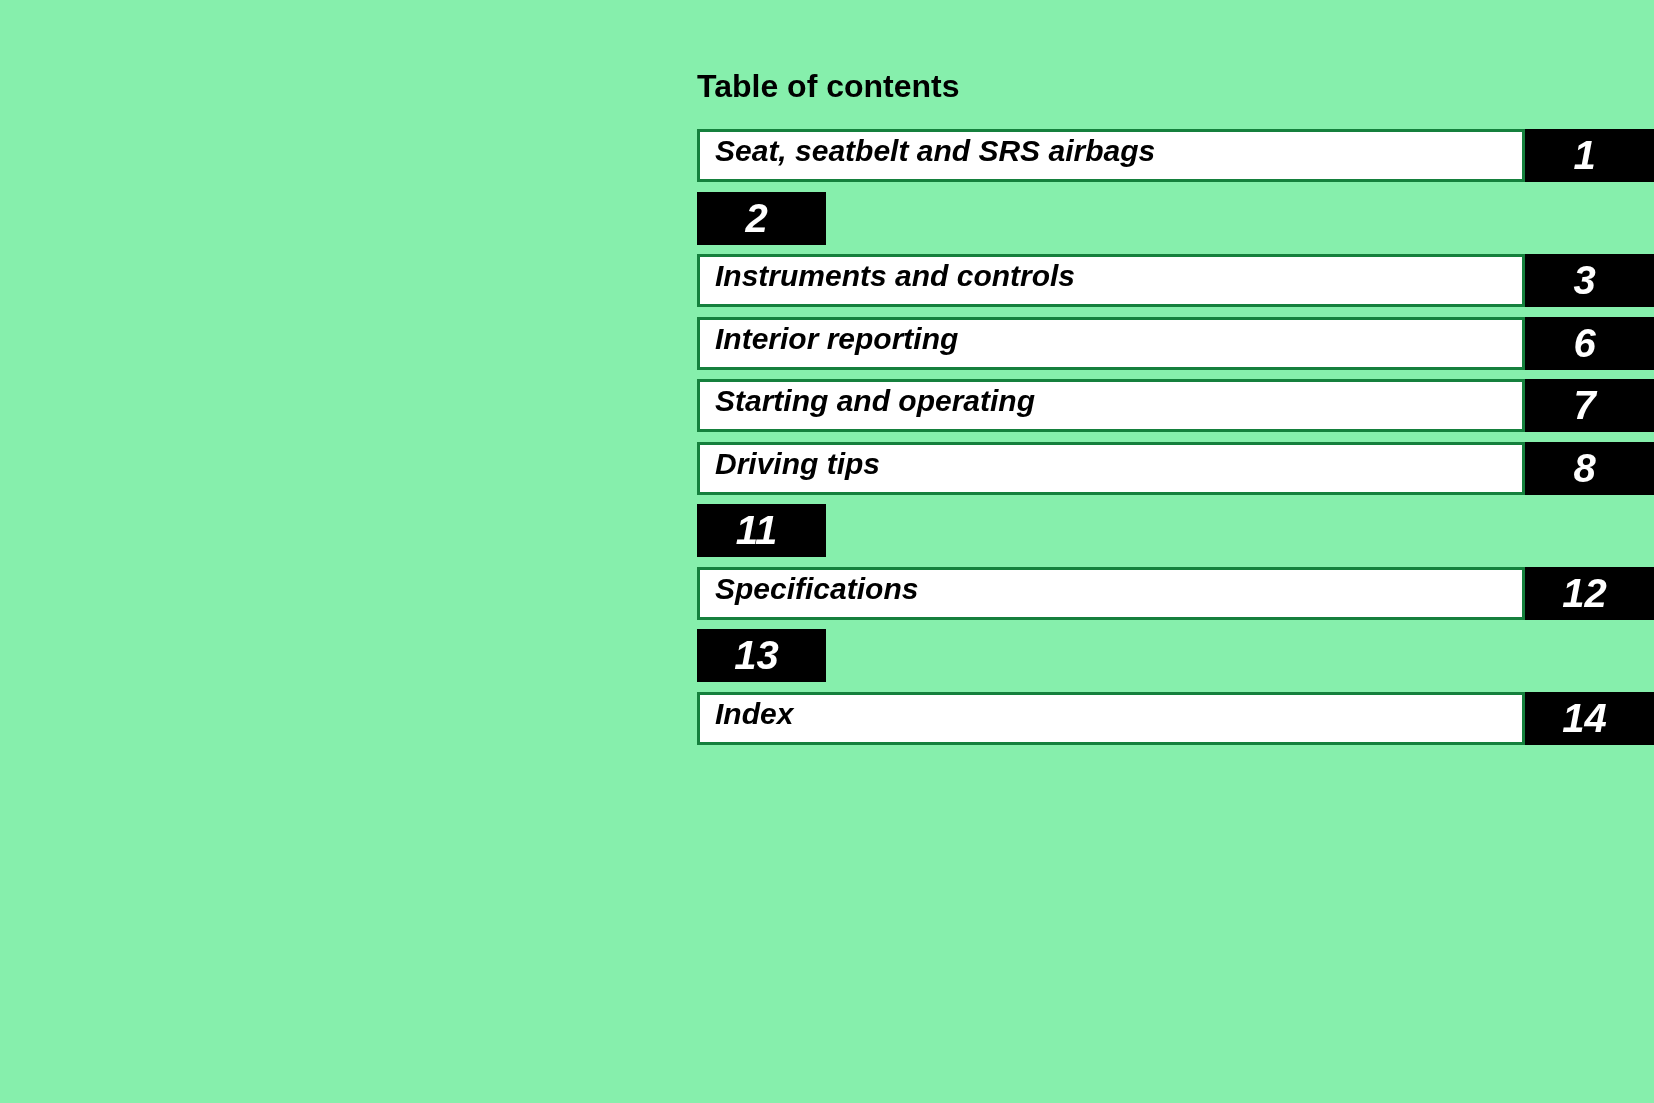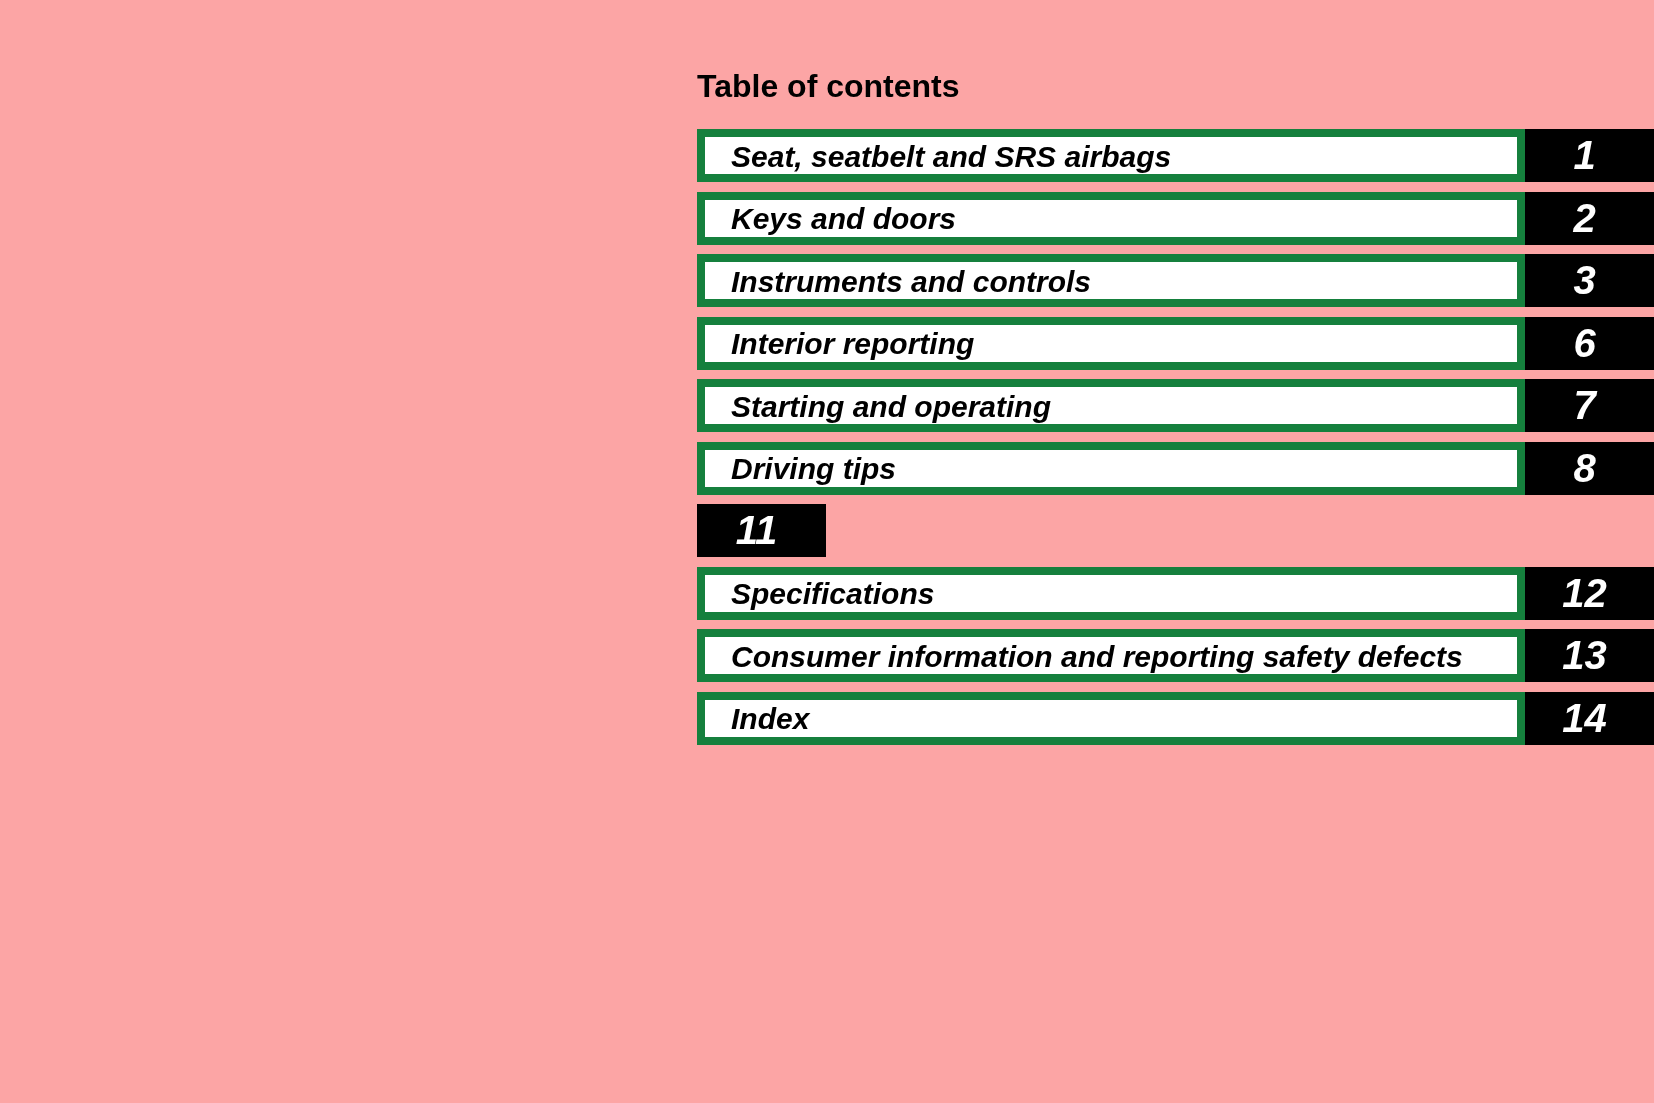--- a/index.html
+++ b/index.html
@@ -9,21 +9,21 @@
     height: 1103px;
     background: #ffffff;
     overflow: hidden;
     font-family: "Liberation Sans", sans-serif;
   }
 
   .page {
     position: relative;
     width: 1654px;
     height: 1103px;
-    background: #fca5a5;
+    background: #86efac;
   }
 
   .toc-title {
     position: absolute;
     left: 697px;
     top: 70px;
     font-size: 32px;
     font-weight: bold;
     color: #000000;
     line-height: 32px;
@@ -43,24 +43,23 @@
   .toc-row {
     display: flex;
     flex-direction: row;
     height: 53px;
     width: 100%;
   }
 
   .chapter-box {
     flex: 1 1 auto;
     background: #ffffff;
-    border: 8px solid #15803d;
+    border: 3px solid #15803d;
     display: flex;
-    align-items: center;
-    padding-left: 26px;
+    padding-left: 15px;
     overflow: hidden;
   }
 
   .chapter-label {
     font-size: 30px;
     font-weight: bold;
     font-style: italic;
     color: #000000;
     white-space: nowrap;
     padding-top: 2px;
@@ -89,23 +88,20 @@
 
   <div class="toc-rows" id="toc-rows">
     <div class="toc-row">
       <div class="chapter-box">
         <span class="chapter-label">Seat, seatbelt and SRS airbags</span>
       </div>
       <div class="chapter-num">1</div>
     </div>
 
     <div class="toc-row">
-      <div class="chapter-box">
-        <span class="chapter-label">Keys and doors</span>
-      </div>
       <div class="chapter-num">2</div>
     </div>
 
     <div class="toc-row">
       <div class="chapter-box">
         <span class="chapter-label">Instruments and controls</span>
       </div>
       <div class="chapter-num">3</div>
     </div>
 
@@ -139,23 +135,20 @@
     </div>
 
     <div class="toc-row">
       <div class="chapter-box">
         <span class="chapter-label">Specifications</span>
       </div>
       <div class="chapter-num">12</div>
     </div>
 
     <div class="toc-row">
-      <div class="chapter-box">
-        <span class="chapter-label">Consumer information and reporting safety defects</span>
-      </div>
       <div class="chapter-num">13</div>
     </div>
 
     <div class="toc-row">
       <div class="chapter-box">
         <span class="chapter-label">Index</span>
       </div>
       <div class="chapter-num">14</div>
     </div>
   </div>

